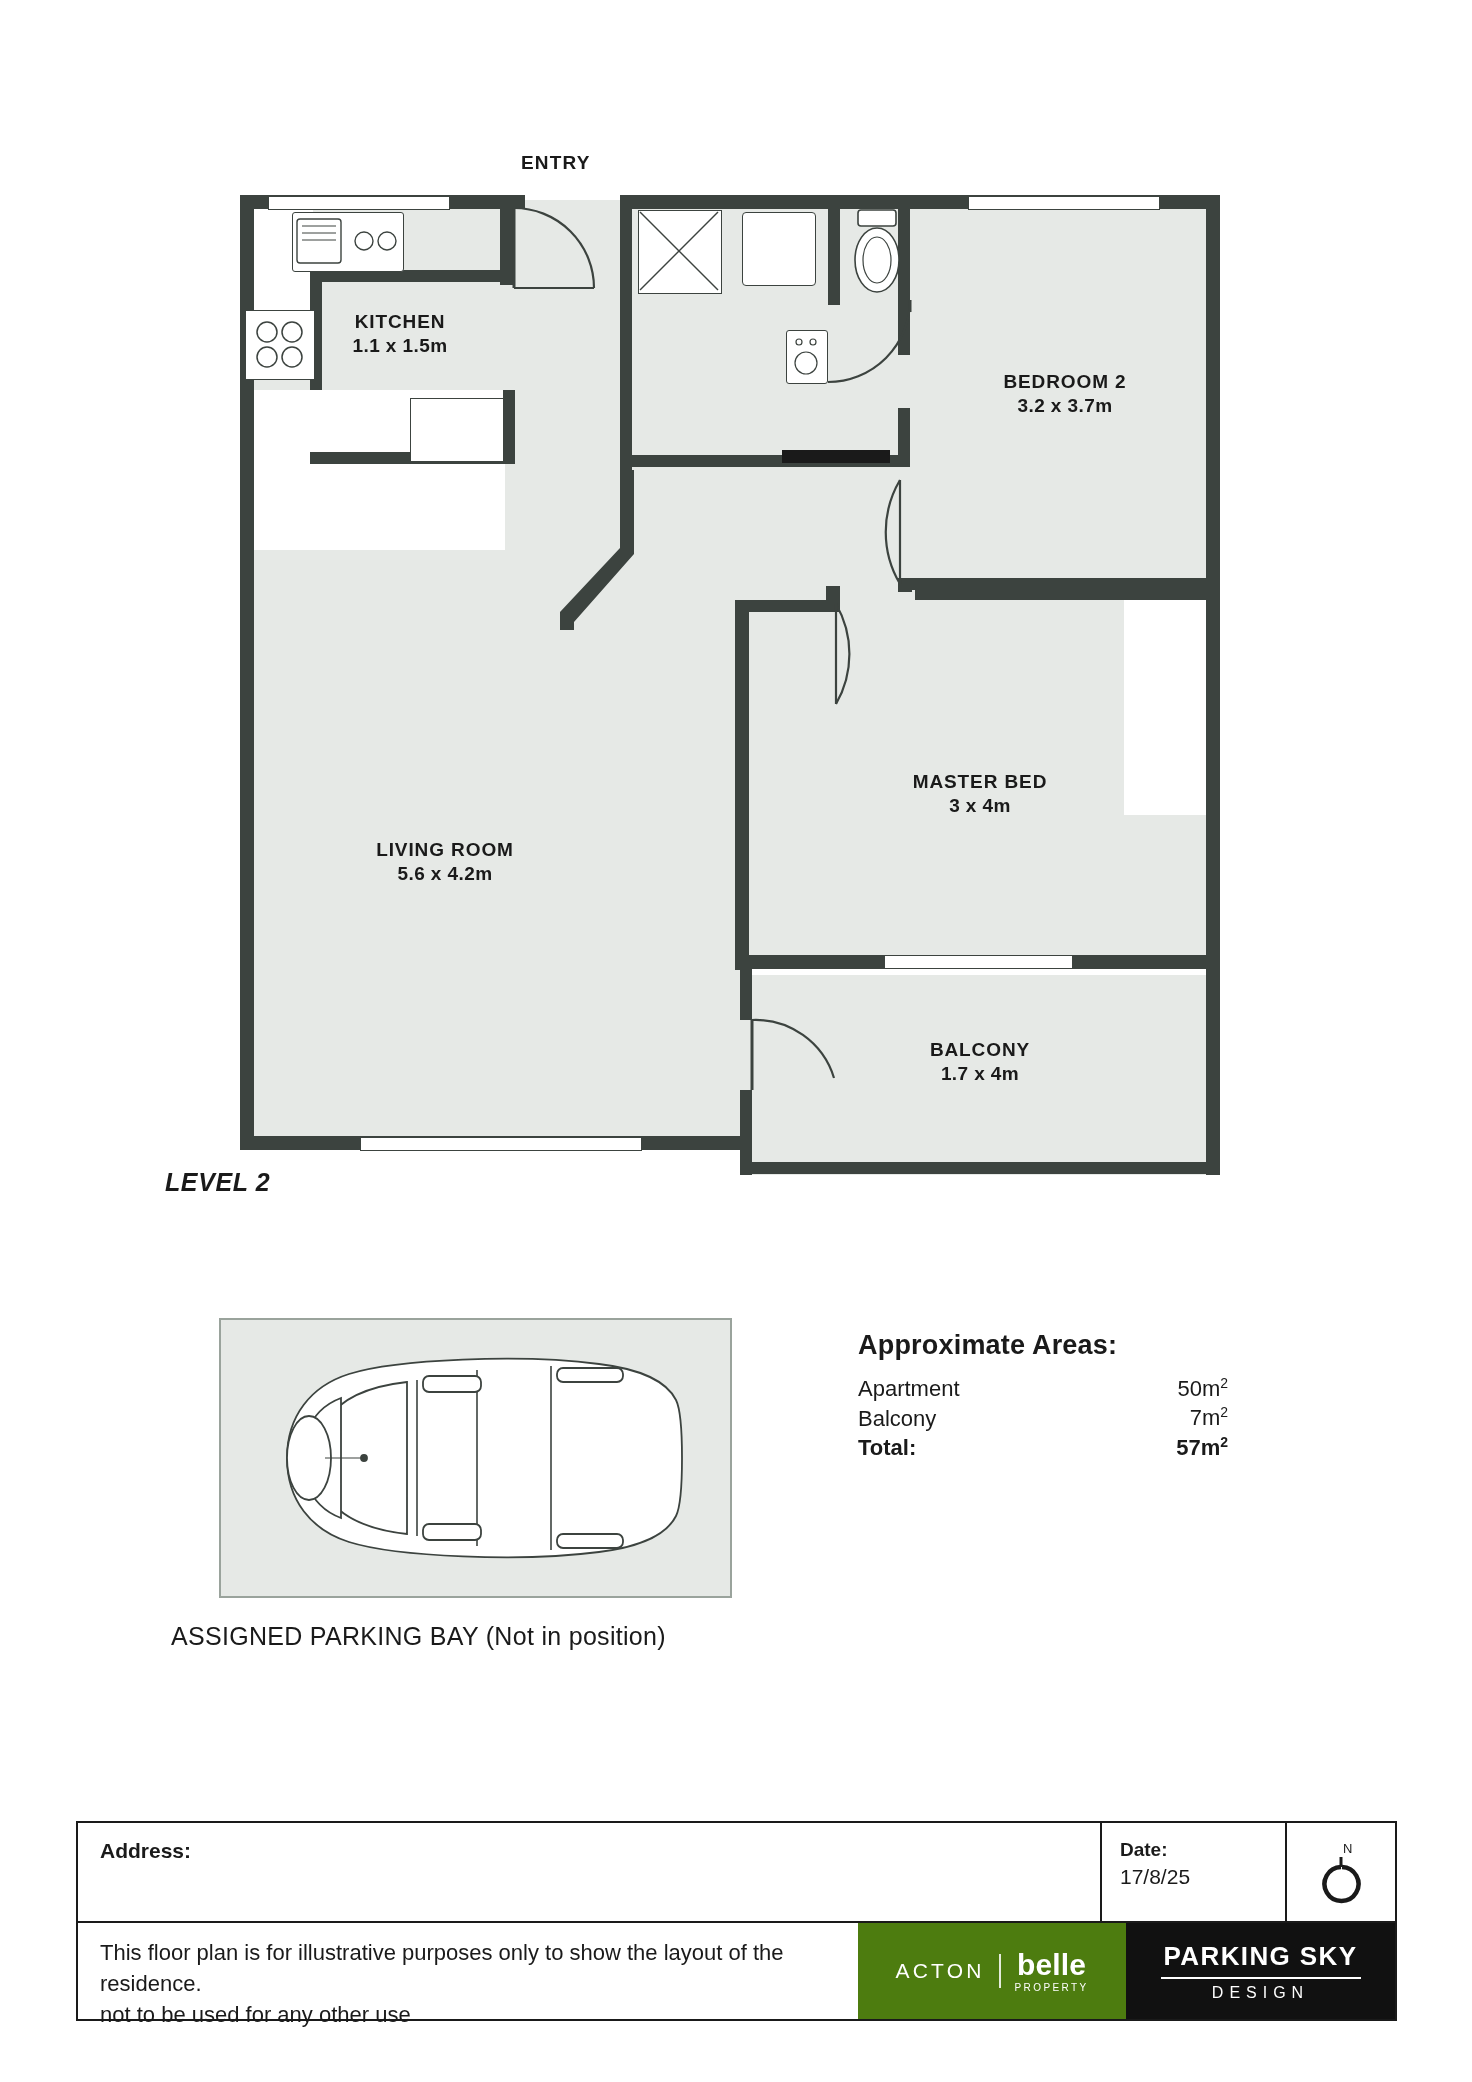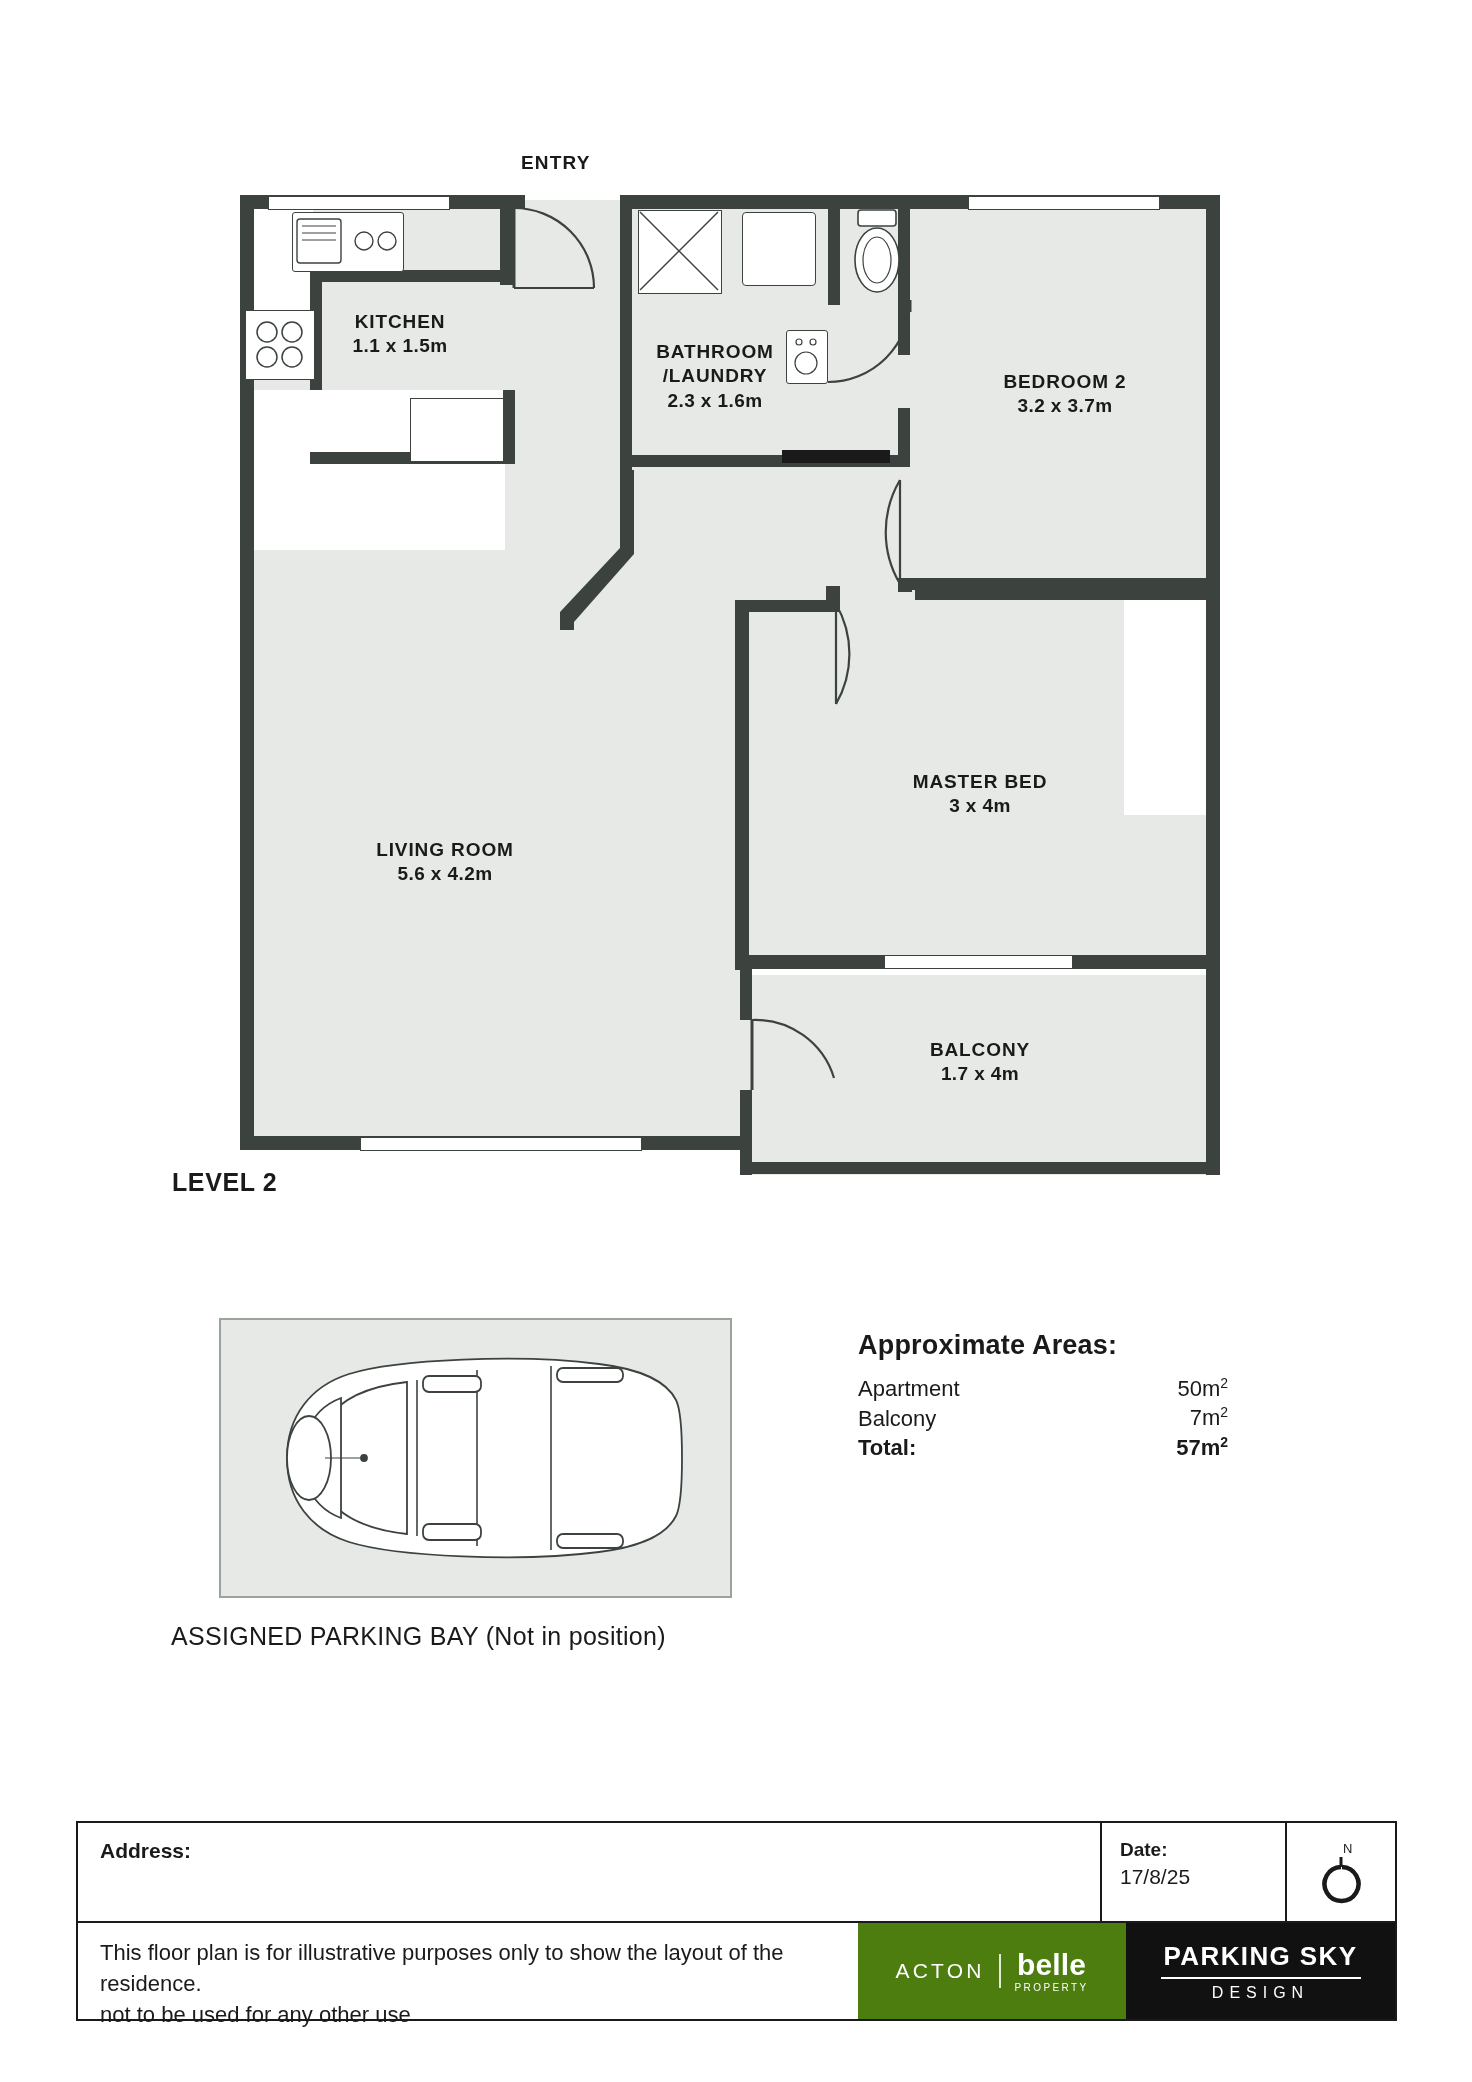--- a/index.html
+++ b/index.html
@@ -39,24 +39,25 @@
   
   #plan {
     position: absolute;
     left: 0; top: 0;
     width: 1472px; height: 1230px;
   }
 
   
   #level-label {
     position: absolute;
-    left: 172px; top: 1168px;
+    left: 165px; top: 1168px;
     font-size: 25px;
     font-weight: 700;
     letter-spacing: 0.6px;
+    font-style: italic;
   }
 
   
   #entry-label {
     position: absolute;
     left: 521px; top: 152px;
     font-size: 19px;
     font-weight: 700;
     letter-spacing: 1.2px;
   }
@@ -330,25 +331,20 @@
         <ellipse cx="31" cy="52" rx="22" ry="32" fill="#ffffff" stroke="#3c433f" stroke-width="1.6"></ellipse>
         <ellipse cx="31" cy="52" rx="14" ry="23" fill="none" stroke="#3c433f" stroke-width="1.2"></ellipse>
       </svg>
     </div>
 
     <div class="lbl" style="left:290px; top:310px; width:220px;">
       <div class="name">KITCHEN</div>
       <div class="dims">1.1 x 1.5m</div>
     </div>
 
-    <div class="lbl" style="left:590px; top:340px; width:250px;">
-      <div class="name">BATHROOM</div>
-      <div class="name">/LAUNDRY</div>
-      <div class="dims">2.3 x 1.6m</div>
-    </div>
 
     <div class="lbl" style="left:940px; top:370px; width:250px;">
       <div class="name">BEDROOM 2</div>
       <div class="dims">3.2 x 3.7m</div>
     </div>
 
     <div class="lbl" style="left:300px; top:838px; width:290px;">
       <div class="name">LIVING ROOM</div>
       <div class="dims">5.6 x 4.2m</div>
     </div>

